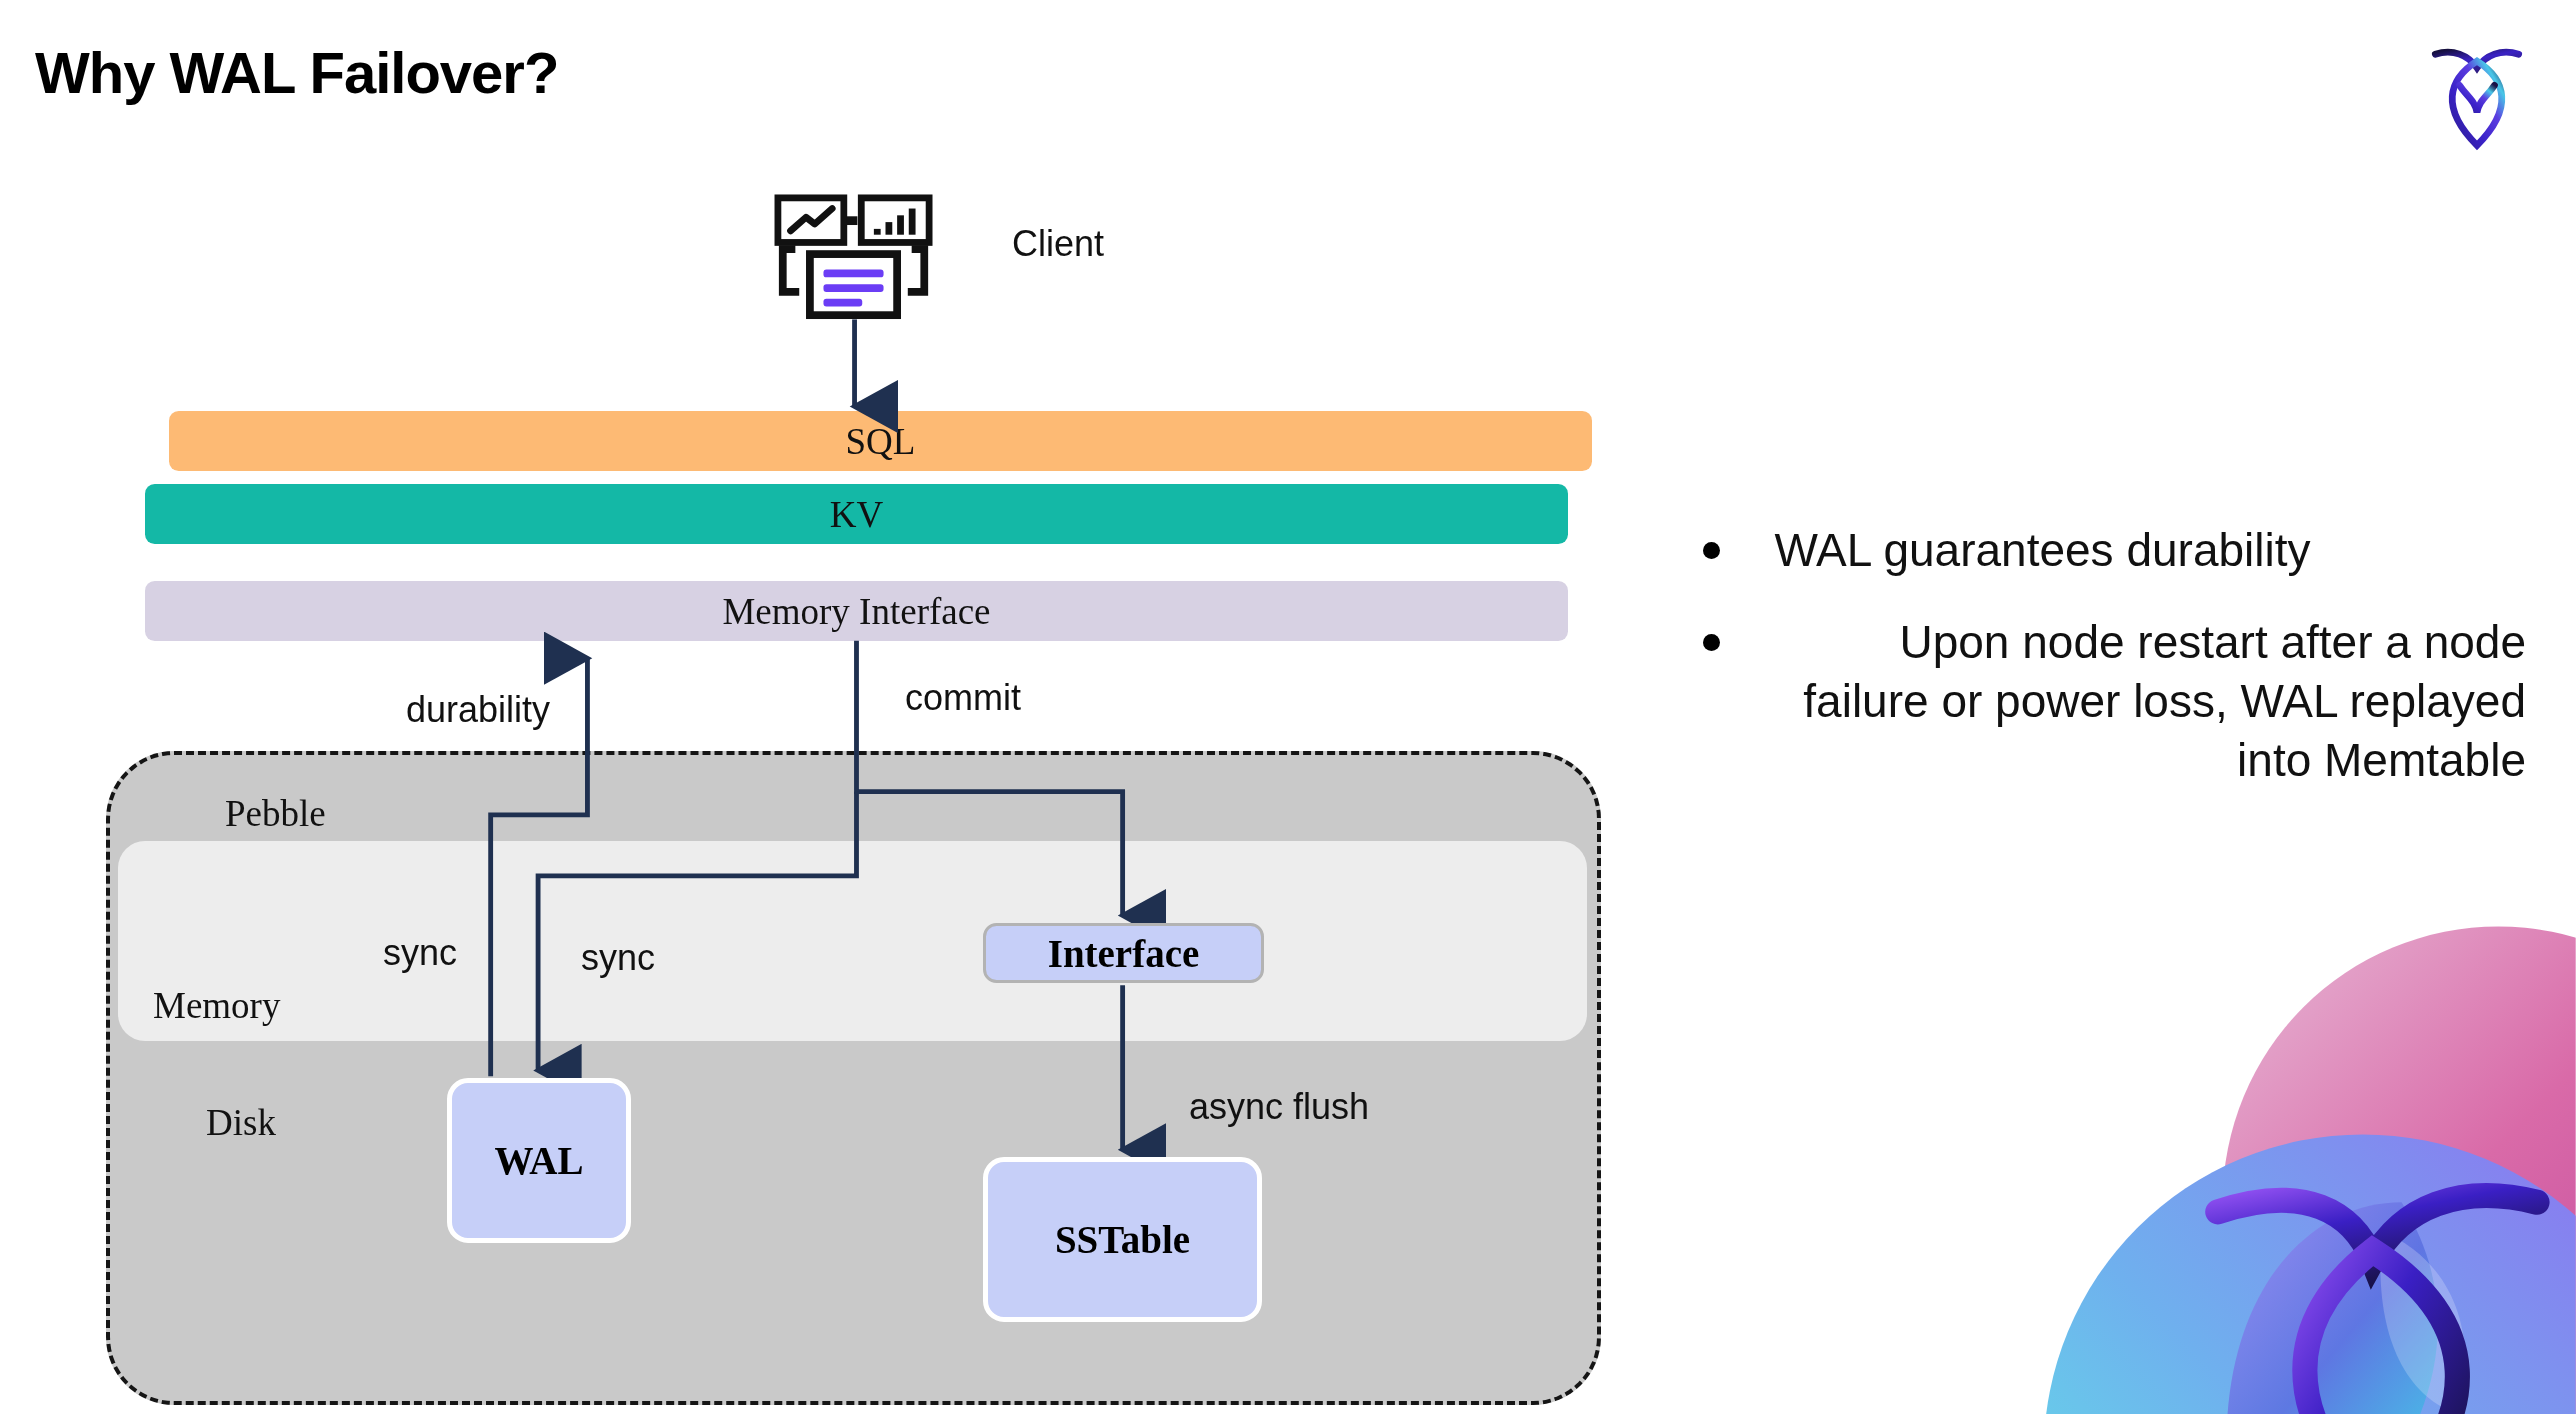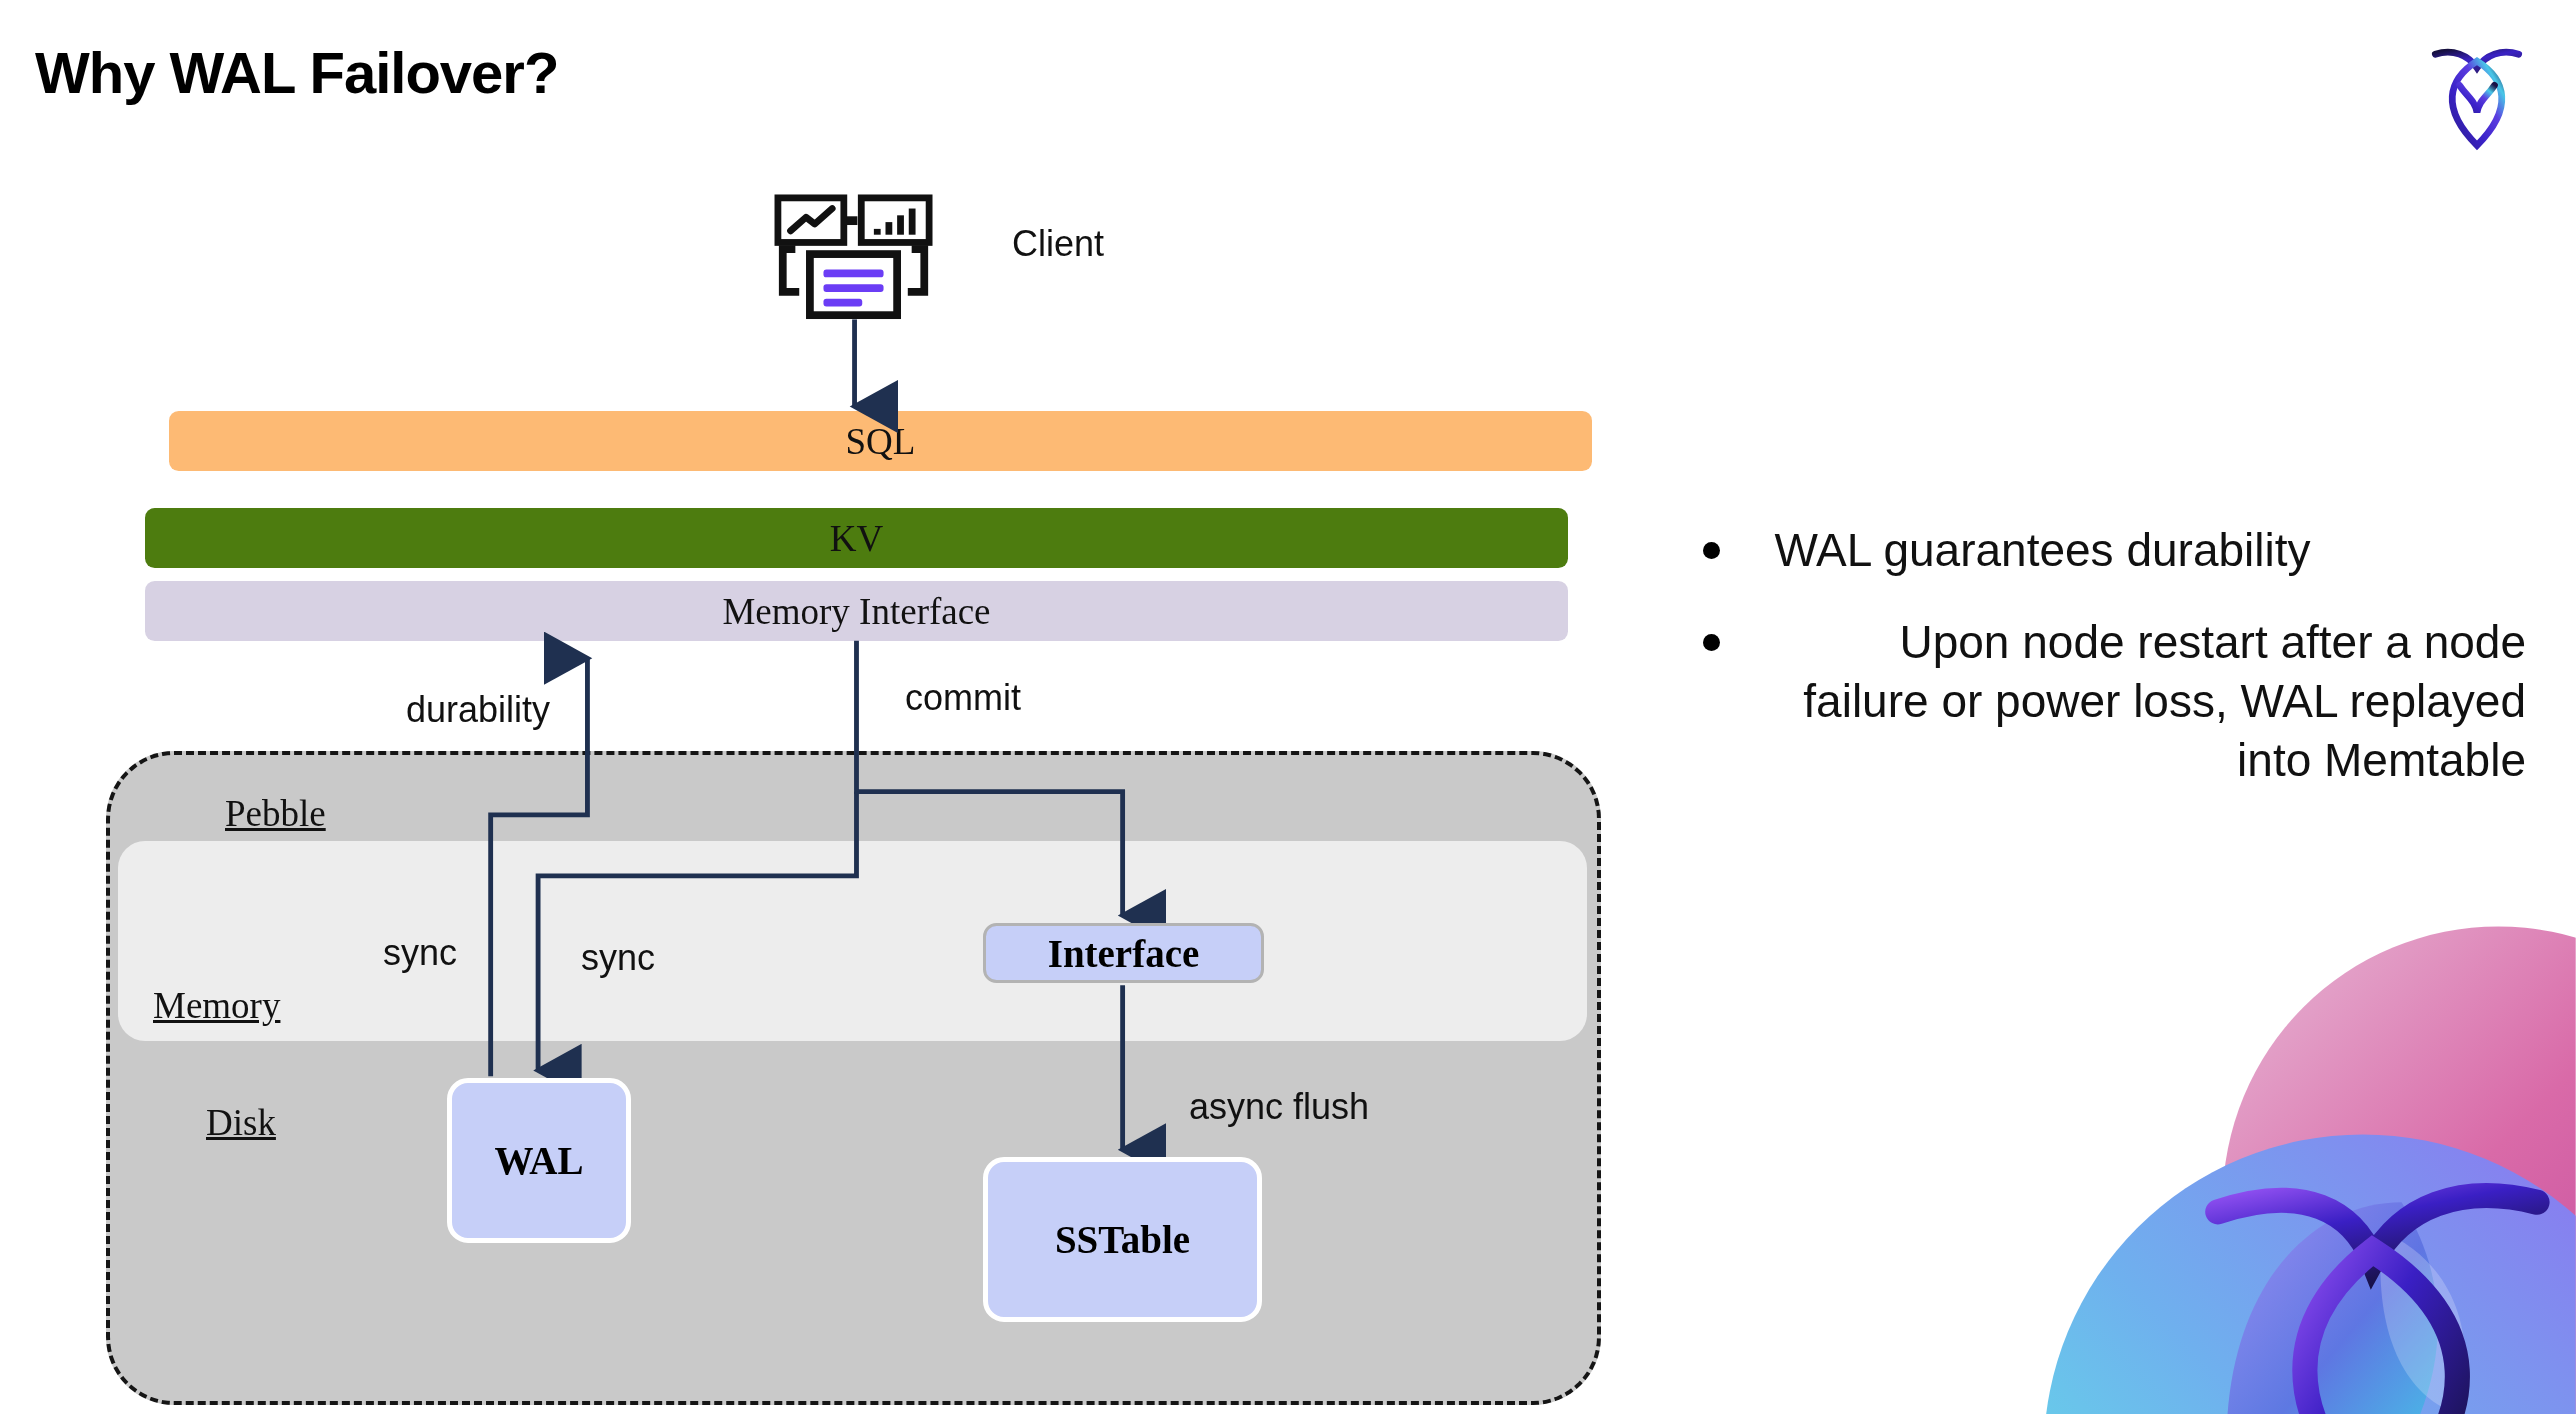--- a/index.html
+++ b/index.html
@@ -66,21 +66,21 @@
     height: 60px;
     border-radius: 9.7px;
     display: flex;
     align-items: center;
     justify-content: center;
     font-family: "Liberation Serif", serif;
     font-size: 37px;
     color: #111111;
   }
   #layer-sql { top: 411px; background: #fdba74; margin-left: 24px; }
-  #layer-kv  { top: 508px; background: #4d7c0f; }
+  #layer-kv  { top: 484px; background: #14b8a6; }
   #layer-storage { top: 581px; background: #d7d1e3; }
 
   
   #pebble-container {
     position: absolute;
     left: 106px;
     top: 751px;
     width: 1495px;
     height: 654px;
     border: 4.8px dashed #151515;
@@ -96,21 +96,20 @@
     height: 200px;
     background: #ededed;
     border-radius: 27px;
   }
   .region-label {
     position: absolute;
     font-family: "Liberation Serif", serif;
     font-size: 37px;
     color: #111111;
     white-space: nowrap;
-    text-decoration: underline;
   }
   #label-pebble { left: 225px; top: 792px; }
   #label-memory { left: 153px; top: 984px; }
   #label-disk   { left: 206px; top: 1101px; }
 
   
   .component-box {
     position: absolute;
     background: #c6cff8;
     border: 5.8px solid #ffffff;

